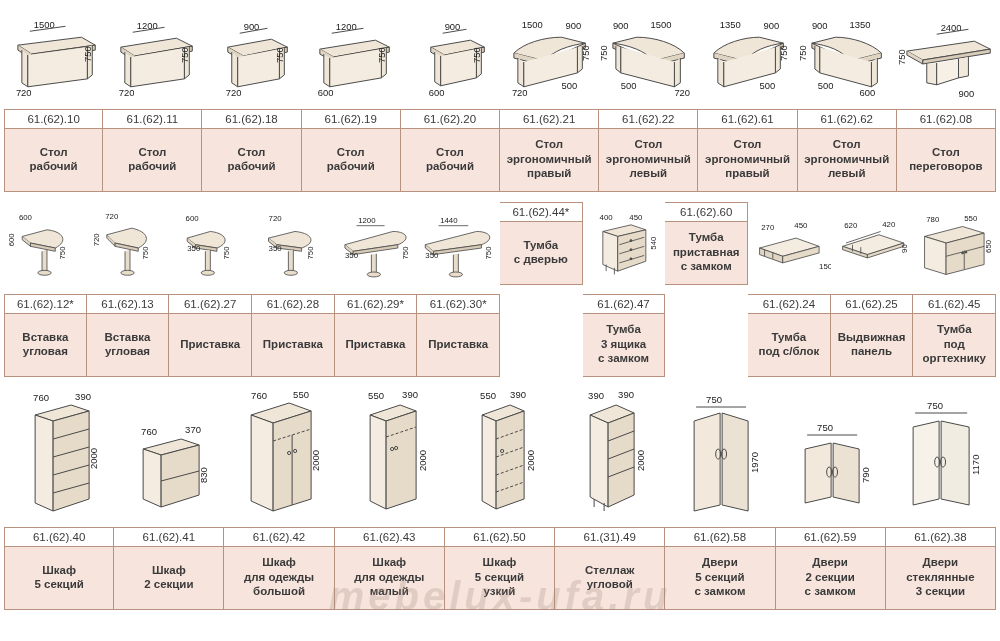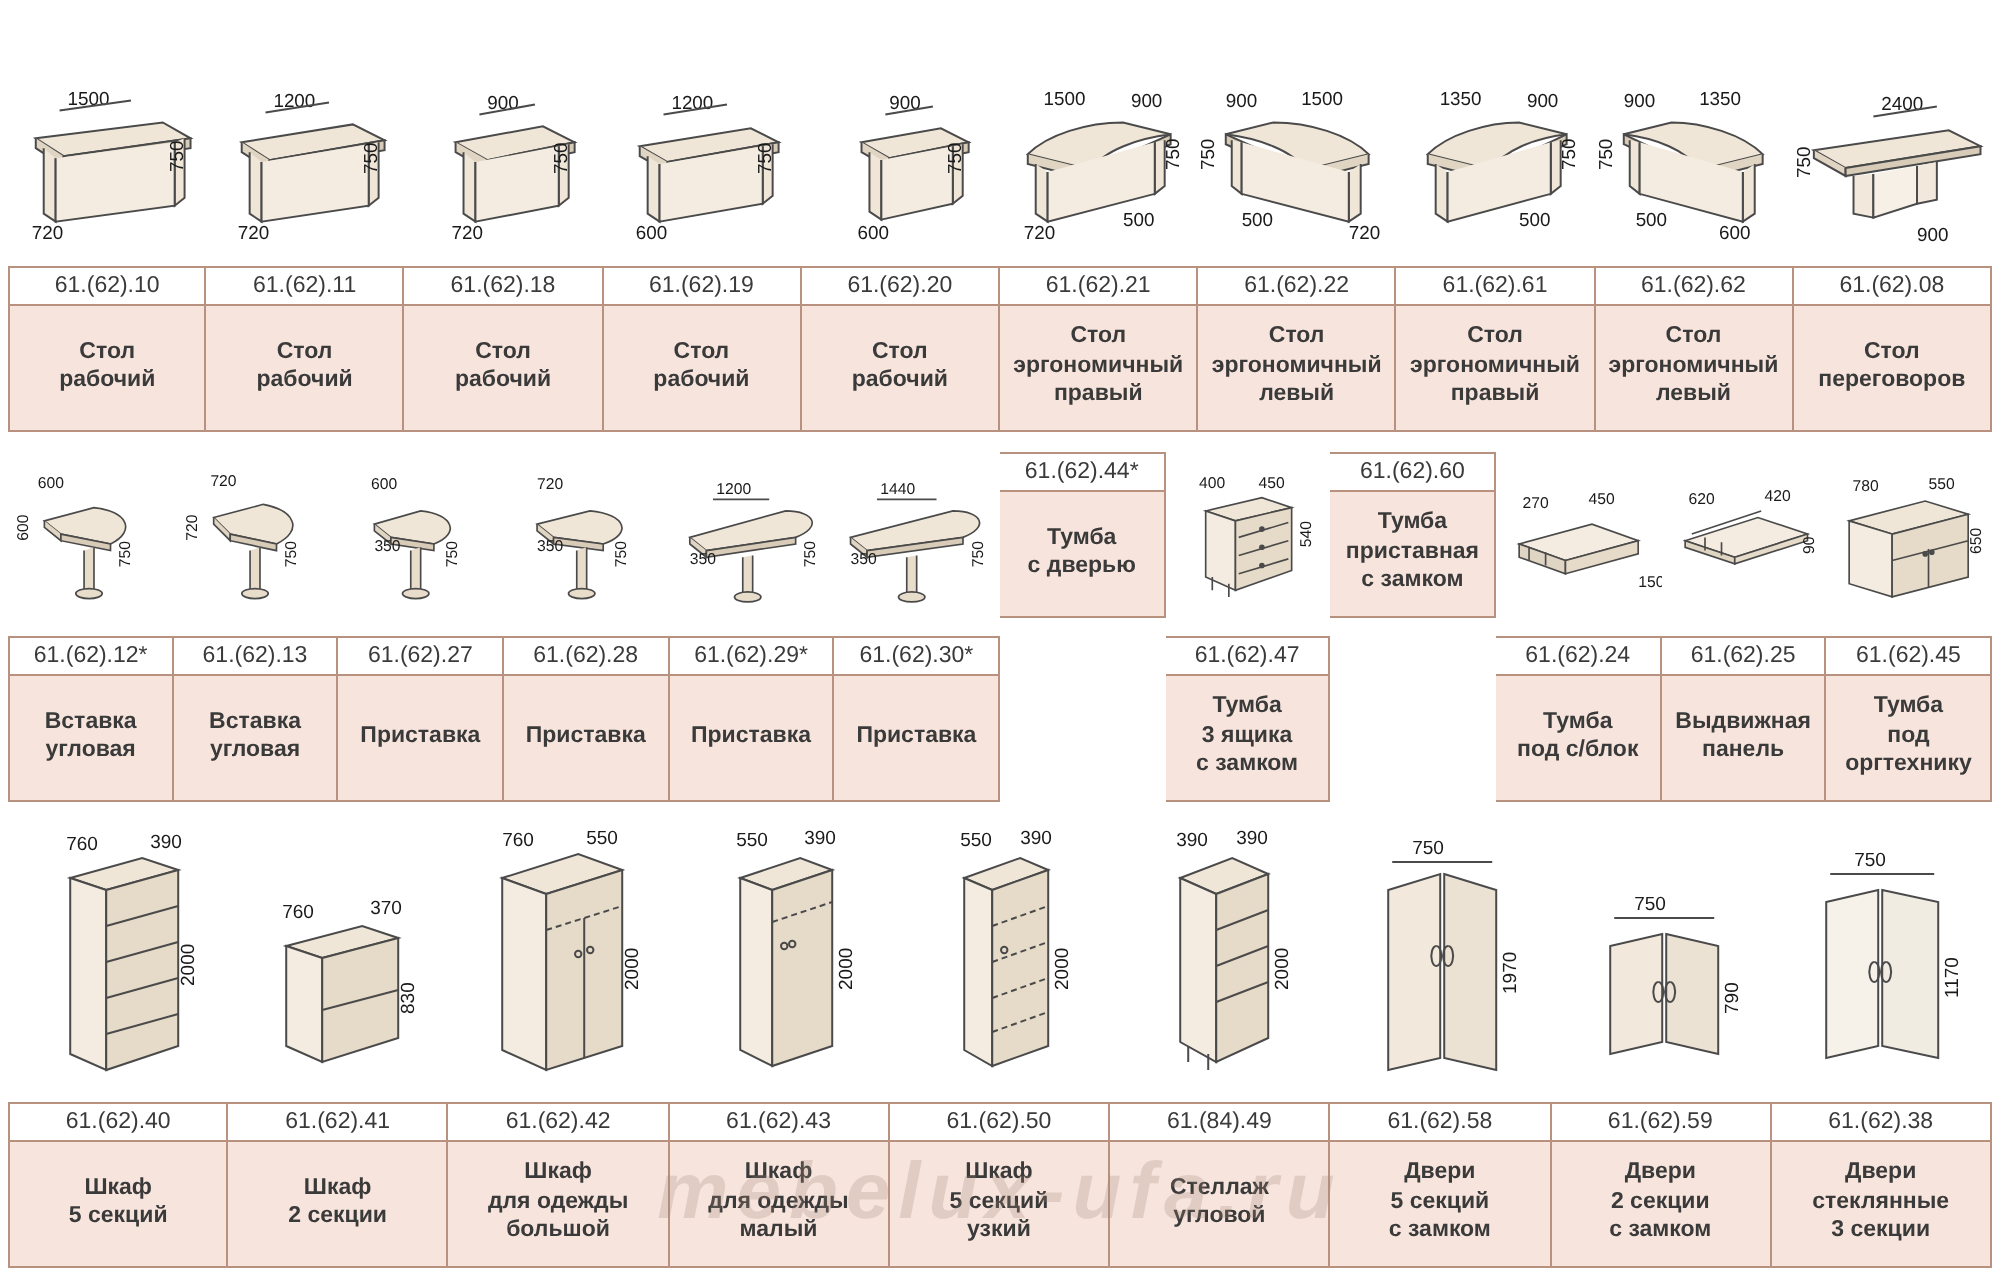--- a/index.html
+++ b/index.html
@@ -21,23 +21,22 @@
     letter-spacing:4px;
     color:rgba(160,130,120,0.25);
     font-weight:700;
     pointer-events:none;
     user-select:none;
     z-index:5;
     font-style:italic;
   }
   .sheet{
     position:relative;
-    padding:0 4px 0 4px;
+    padding:17px 4px 0 4px;
     z-index:2;
-    margin-top:41px;
   }
   .grid{
     display:flex;
     width:992px;
     margin:0 auto 10px auto;
   }
   .cell{
     flex:1 1 0;
     display:flex;
     flex-direction:column;
@@ -661,21 +660,21 @@
             <path d="M30,28 L30,110 L48,120 L48,36 Z" fill="#f4ece0"></path>
             <path d="M48,36 L74,26 L74,108 L48,120 Z" fill="#e6dac8"></path>
             <path d="M48,54 L74,44 M48,72 L74,62 M48,90 L74,80"></path>
             <path d="M34,112 L34,120 M44,116 L44,124"></path>
           </g>
           <text class="dimtxt" x="28" y="12">390</text>
           <text class="dimtxt" x="58" y="11">390</text>
           <text class="dimtxt" x="84" y="84" transform="rotate(-90,84,84)">2000</text>
         </svg>
       </div>
-      <div class="code">61.(84).49</div>
+      <div class="code">61.(31).49</div>
       <div class="name" style="white-space:pre-line">Стеллаж
 угловой</div>
     </div>
 
     <div class="cell">
       <div class="fig" style="height:140px;">
         <svg viewBox="0 0 100 140">
           <g class="ln">
             <path d="M24,34 L50,26 L50,118 L24,124 Z" fill="#f2e9dc"></path>
             <path d="M52,26 L78,34 L78,124 L52,118 Z" fill="#ece2d3"></path>

